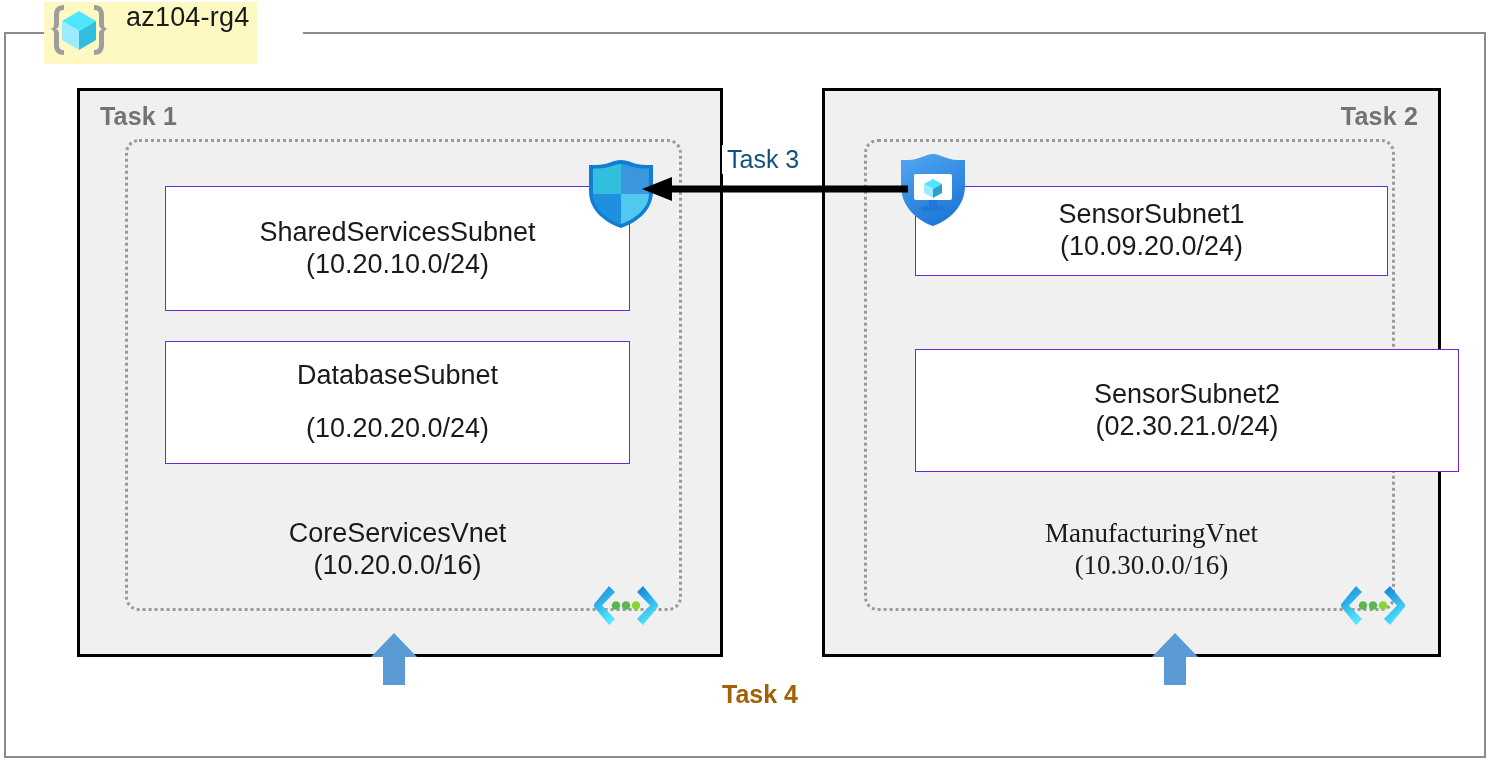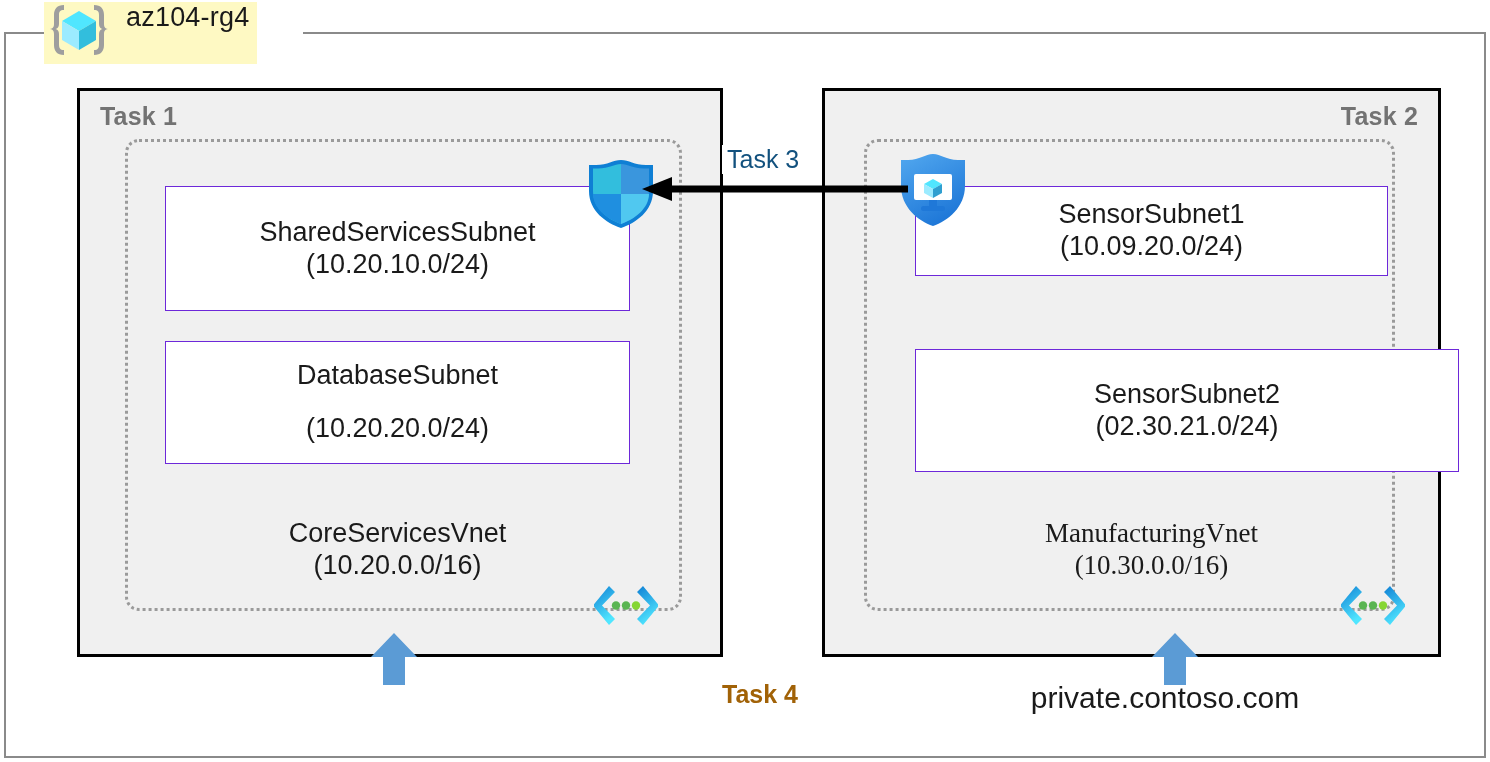--- a/index.html
+++ b/index.html
@@ -296,15 +296,14 @@
 
   <div id="task4-label">Task 4</div>
 
   <svg class="dns-arrow" id="dns-arrow-left" viewBox="0 0 48 54">
     <path d="M24 1 L47 25 L35 25 L35 53 L13 53 L13 25 L1 25 Z" fill="#5b9bd5"></path>
   </svg>
 
   <svg class="dns-arrow" id="dns-arrow-right" viewBox="0 0 48 54">
     <path d="M24 1 L47 25 L35 25 L35 53 L13 53 L13 25 L1 25 Z" fill="#5b9bd5"></path>
   </svg>
-  <div class="dns-zone" id="dns-zone-right">private.contoso.com</div>
 
 </div>
 
 </body></html>

